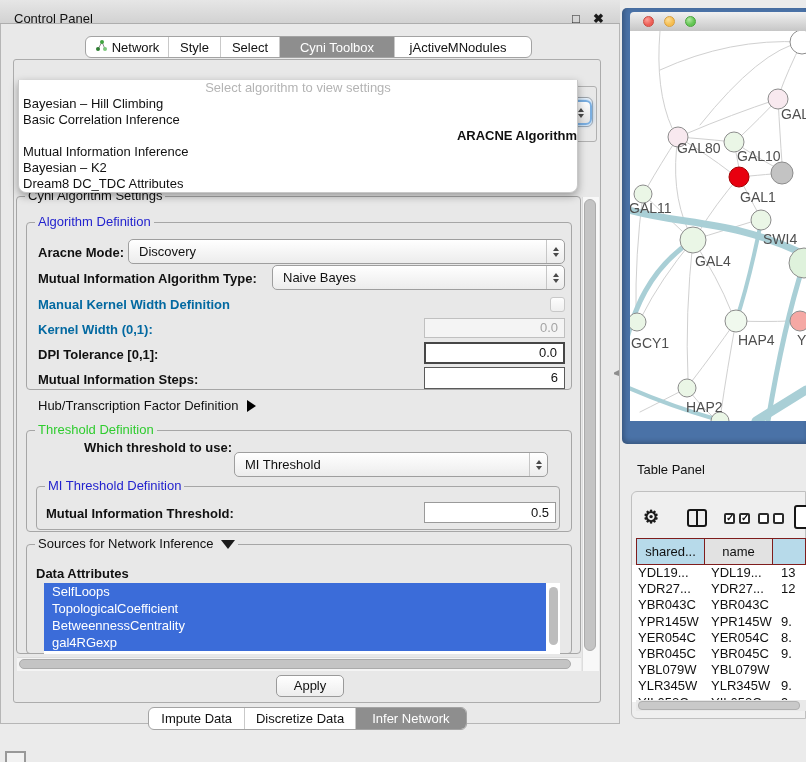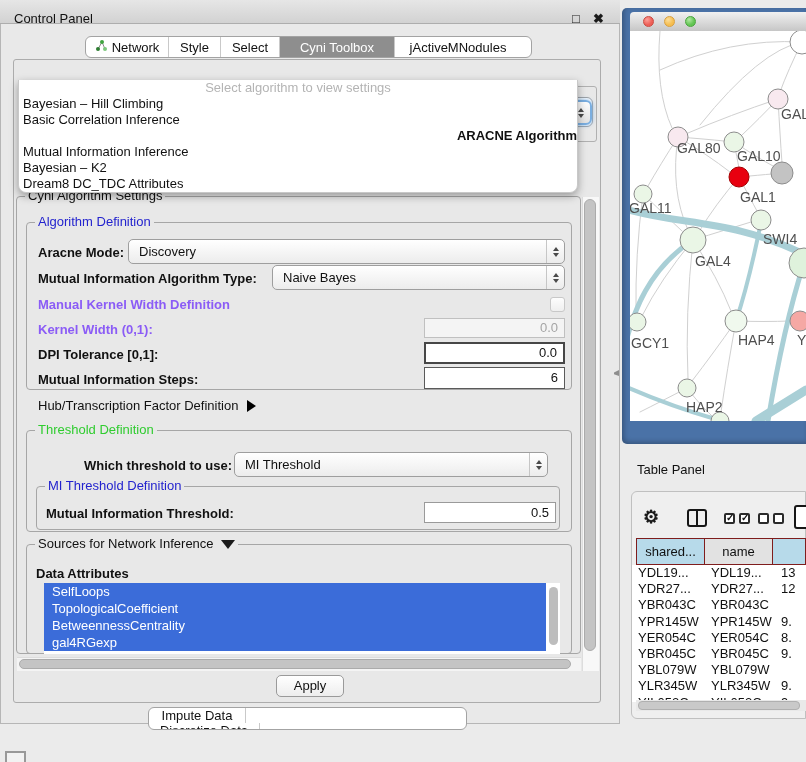--- a/index.html
+++ b/index.html
@@ -4,40 +4,40 @@
 <style>
   * { margin:0; padding:0; box-sizing:border-box; }
   html,body { background:#EBEBEB; }
   #app {
     position:relative; width:806px; height:762px; overflow:hidden;
     background:#EBEBEB; font-family:"Liberation Sans", sans-serif;
     font-size:13px; color:#111;
   }
   .abs { position:absolute; }
   .b { font-weight:bold; }
-  .gray { color:#8b5cf6; }
+  .gray { color:#0369a1; }
 
   
   .cp-window { left:0; top:7; width:620px; height:724px; background:#E9E9E9; border:1px solid #B6B6B6; }
   .cp-titlebar { left:0; top:7; width:620px; height:24px;
     background:linear-gradient(#E6E6E6,#D2D2D2); border-bottom:1px solid #ADADAD; }
   .cp-title { left:14px; top:11px; }
   .win-btn { top:11px; font-size:13px; font-weight:bold; color:#1A1A1A; cursor:default; }
   .btn-max { left:572px; }
   .btn-close { left:593px; }
   .top-tick { left:3px; top:0; width:1px; height:6px; background:#A8A8A8; }
 
   
   .seg { display:flex; background:#FFF; border:1px solid #A3A3A3; border-radius:6px; overflow:hidden; }
   .seg .tab { display:flex; align-items:center; justify-content:center; gap:4px;
     border-right:1px solid #C9C9C9; height:100%; white-space:nowrap; cursor:default; }
   .seg .tab:last-child { border-right:none; }
   .seg .tab.sel { background:#8E8E8E; color:#FFF; }
   .tabbar-top { left:85px; top:36px; width:447px; height:22px; }
-  .tabbar-bottom { left:148px; top:707px; width:319px; height:23px;flex-direction:column; }
+  .tabbar-bottom { left:148px; top:707px; width:319px; height:23px; }
 
   
   .settings-outer { left:13px; top:59px; width:588px; height:644px;
     background:#E8E8E8; border:1px solid #ACACAC; border-radius:3px; }
 
   
   .hidden-groupA { left:20px; top:86px; width:577px; height:56px; border:1px solid #B0B0B0; border-radius:3px; z-index:1; }
   .hidden-comboA { left:30px; top:97px; width:563px; height:30px; border:1px solid #A0A0A0;
     border-radius:6px; background:#FFF; z-index:1; }
   .comboA-btn { left:570px; top:100px; width:22px; height:25px; border-radius:6px;
@@ -82,21 +82,21 @@
   .fld-kernel { left:424px; top:318px; width:141px; height:20px; line-height:18px;
     background:#F4F4F4; border:1px solid #C0C0C0; color:#A5A5A5; }
   .fld-dpi   { left:424px; top:342px; width:141px; height:22px; line-height:18px; border:2px solid #474747; }
   .fld-steps { left:424px; top:367px; width:141px; height:22px; line-height:20px; border:1px solid #5A5A5A; }
   .fld-mithr { left:424px; top:502px; width:132px; height:21px; line-height:19px; border:1px solid #9A9A9A; }
 
   
   .lbl-aracne { left:38px; top:245px; } .lbl-mitype { left:38px; top:271px; }
   .lbl-manual { left:38px; top:297px; } .lbl-kernel { left:38px; top:322px; }
   .lbl-dpi { left:38px; top:347px; } .lbl-steps { left:38px; top:372px; }
-  .lbl-which { left:84px; top:458px; } .lbl-mithr { left:46px; top:506px; }
+  .lbl-which { left:84px; top:440px; } .lbl-mithr { left:46px; top:506px; }
   .lbl-dataattr { left:36px; top:566px; }
   .checkbox { left:550px; top:297px; width:15px; height:15px; border:1px solid #C8C8C8;
     border-radius:3px; background:linear-gradient(#FDFDFD,#EFEFEF); }
   .hub-row { left:38px; top:398px; display:flex; align-items:center; gap:9px; }
   .tri-right { width:0; height:0; border-top:6px solid transparent; border-bottom:6px solid transparent; border-left:9px solid #000; }
   .tri-down-lbl { display:inline-block; width:0; height:0; border-left:7px solid transparent;
     border-right:7px solid transparent; border-top:9px solid #1A1A1A; margin-left:7px; vertical-align:-1px; }
 
   
   .attr-list { left:44px; top:583px; width:516px; height:71px; background:#FFF; overflow:hidden; }

